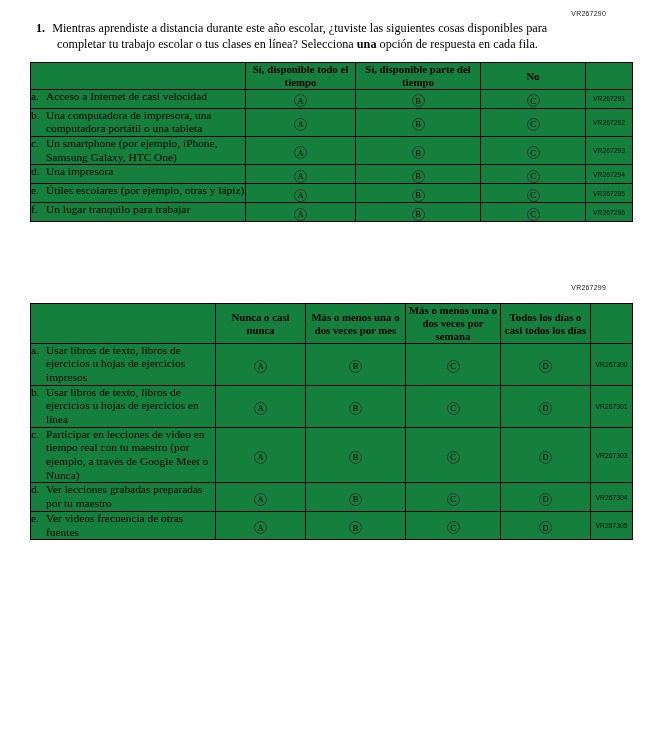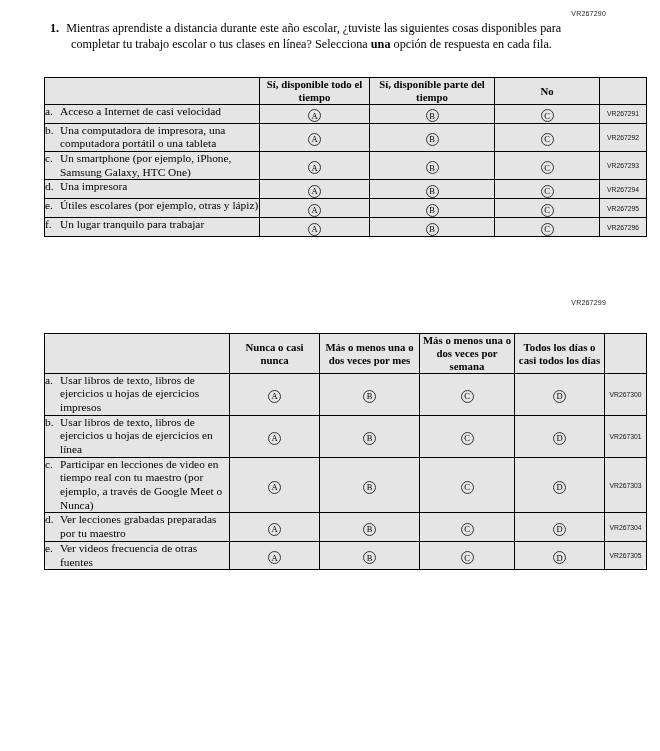--- a/index.html
+++ b/index.html
@@ -9,43 +9,43 @@
     height: 751px;
     background: #ffffff;
     color: #000;
     font-family: "Liberation Serif", serif;
     overflow: hidden;
   }
   .page {
     position: relative;
     width: 636px;
     height: 751px;
-    padding: 10px 28px 0 44px;
+    padding: 10px 28px 0 30px;
   }
   .vr-code {
     font-family: "Liberation Sans", sans-serif;
     font-size: 7px;
     letter-spacing: 0.2px;
     color: #1a1a1a;
   }
   .vr-right { text-align: right; padding-right: 2px; height: 9px; }
   .q-text {
     margin: 1px 0 0 6px;
     font-size: 12.2px;
     line-height: 1.32;
     max-width: 548px;
     padding-left: 21px;
     text-indent: -21px;
   }
   .q-num { font-weight: bold; margin-right: 7px; }
   table.answers {
     border-collapse: collapse;
     table-layout: fixed;
-    margin-top: 25px;
-    background: #e5e5e5;
+    margin-top: 10px;
+    background: #15803d;
   }
   table.answers th, table.answers td {
     border: 1px solid #000;
     padding: 0;
   }
   th.col-h {
     font-size: 10.8px;
     font-weight: bold;
     text-align: center;
     vertical-align: middle;
@@ -183,21 +183,21 @@
             <td class="opt-cell"><span class="bubble">B</span></td>
             <td class="opt-cell"><span class="bubble">C</span></td>
             <td class="code-cell">VR267296</td>
           </tr>
         </tbody>
       </table>
   </section>
 
   <section class="q2">
     <div class="vr-code vr-right">VR267299</div>
-    <table id="q2-table" class="answers" style="width: 602px; border-radius: 8px;">
+    <table id="q2-table" class="answers" style="width: 602px;">
         <colgroup>
           <col style="width: 185px;">
           <col style="width: 90px;">
           <col style="width: 100px;">
           <col style="width: 95px;">
           <col style="width: 90px;">
           <col style="width: 42px;">
         </colgroup>
         <thead>
           <tr>

